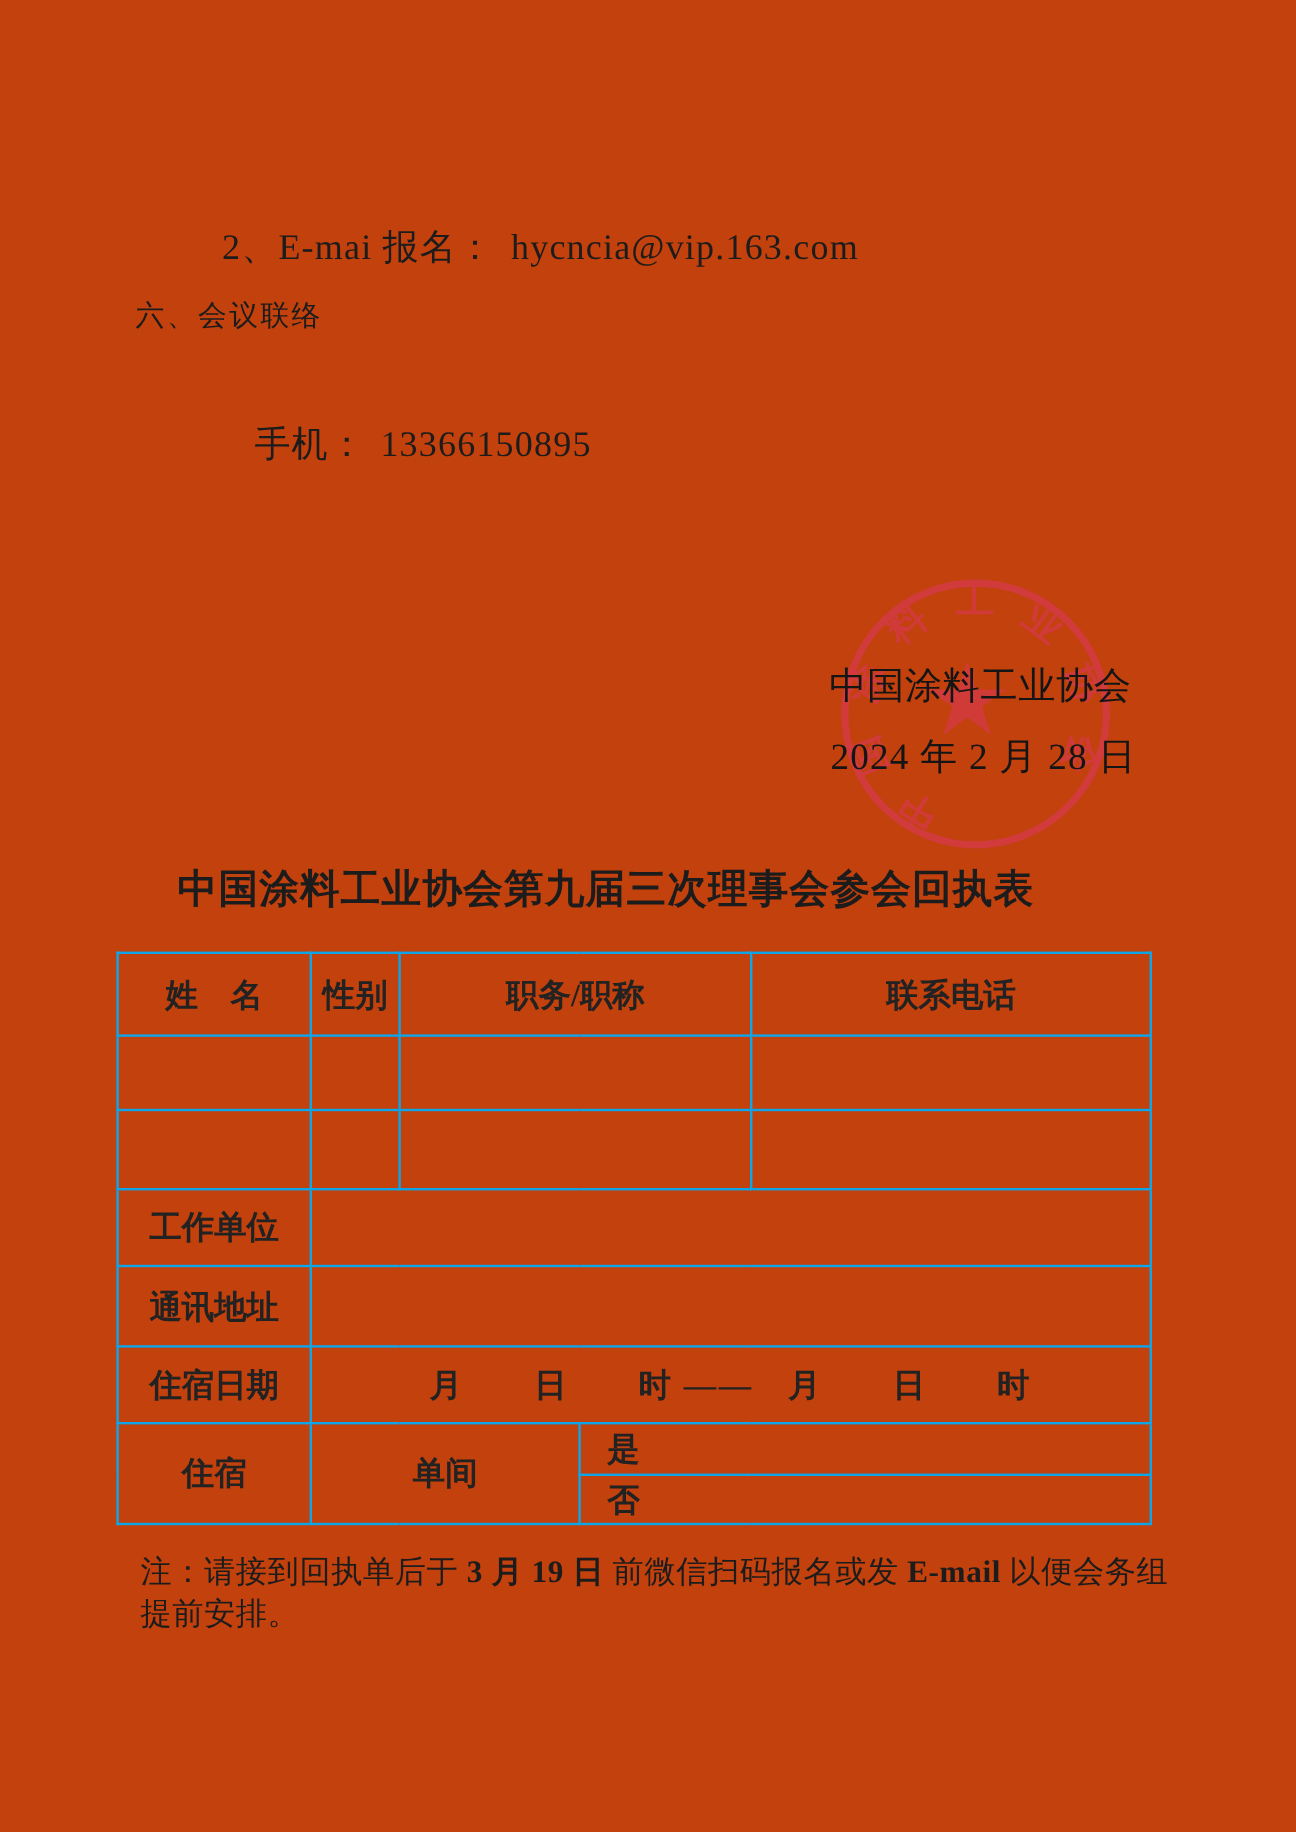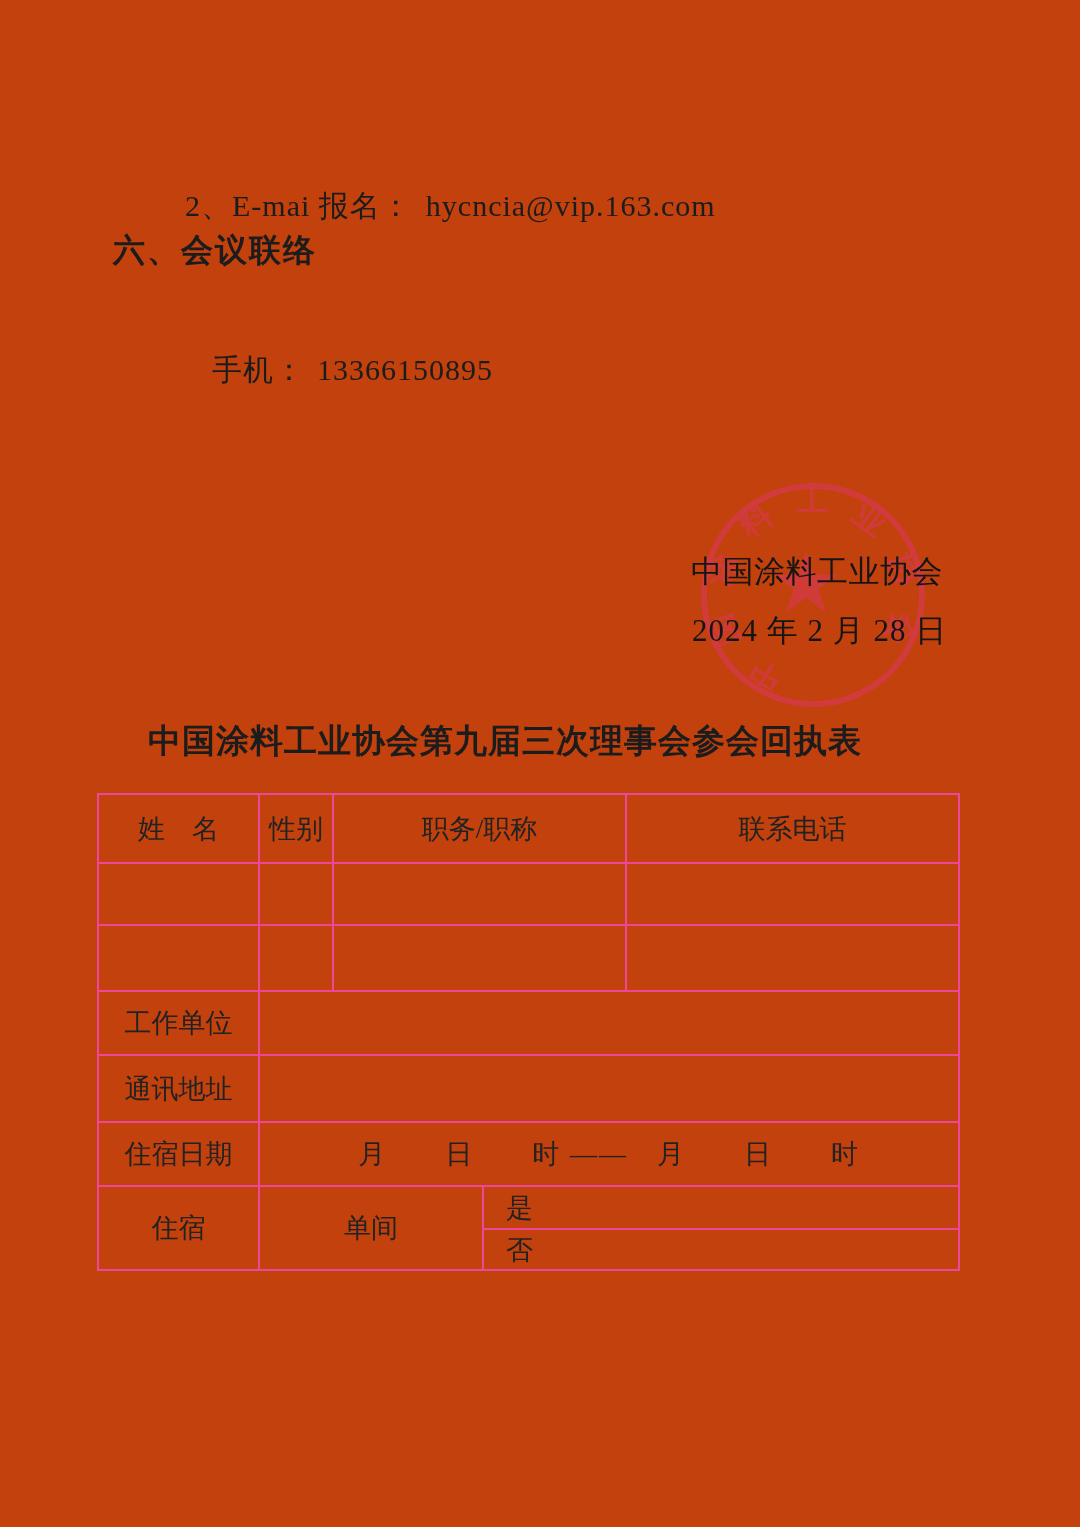--- a/index.html
+++ b/index.html
@@ -11,44 +11,44 @@
     font-family:"Liberation Serif","DejaVu Serif",serif;
     color:#1c1c1c;
     overflow:hidden;
   }
   .abs{position:absolute;}
   .sans{font-family:"Liberation Sans","DejaVu Sans",sans-serif;}
 
   
   .reg-line{left:185px;top:186px;font-size:30px;letter-spacing:1px;}
   .reg-line .email{margin-left:14px;}
-  .section-heading{left:113px;top:229px;font-size:32px;font-weight:bold;letter-spacing:2px;}
+  .section-heading{left:113px;top:247px;font-size:24px;font-weight:normal;letter-spacing:2px;}
   .contact-line{left:212px;font-size:30px;letter-spacing:1px;}
   .contact-line .val{margin-left:12px;}
   .c0{top:299px;} .c1{top:350px;} .c2{top:401px;}
 
   
   .stamp-svg{left:689px;top:469px;}
   .sig-org{left:691px;top:551px;font-size:31px;letter-spacing:0.5px;color:#151515;}
   .sig-date{left:692px;top:610px;font-size:31px;letter-spacing:1px;color:#151515;}
 
   
   .form-title{left:70px;top:719px;width:870px;text-align:center;
     font-size:33px;font-weight:bold;letter-spacing:1px;}
 
   
   .form-table{
     position:absolute;left:97px;top:793px;
     width:861px;border-collapse:collapse;table-layout:fixed;
     font-size:27px;color:#222;
   }
   .form-table td{
-    border:2px solid #ec4899;
+    border:2px solid #0ea5e9;
     text-align:center;vertical-align:middle;
-    padding:0;overflow:hidden;
+    padding:0;overflow:hidden;font-weight:bold;
   }
   tr.r-hdr td{height:67px;}
   tr.r-a td{height:60px;}
   tr.r-b td{height:64px;}
   tr.r-work td{height:62px;}
   tr.r-addr td{height:65px;text-align:center;}
   tr.r-date td{height:62px;}
   tr.r-yes td{height:41px;}
   tr.r-no td{height:39px;}
   .form-table td.yn{text-align:left;padding-left:22px;}
@@ -128,14 +128,15 @@
         <td rowspan="2">住宿</td>
         <td rowspan="2" colspan="2">单间</td>
         <td colspan="2" class="yn">是</td>
       </tr>
       <tr class="r-no">
         <td colspan="2" class="yn">否</td>
       </tr>
     </tbody>
   </table>
 
+  <div class="abs note"><span>注：请接到回执单后于 </span><span class="b">3 月 19 日</span><span> 前微信扫码报名或发 </span><span class="b">E-mail</span><span> 以便会务组提前安排。</span></div>
 
 </div>
 
 </body></html>

